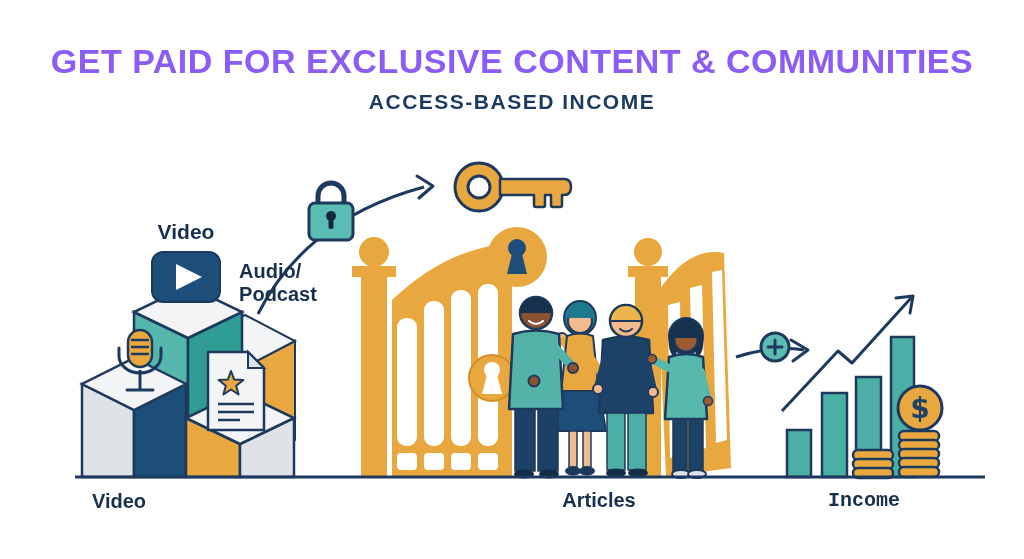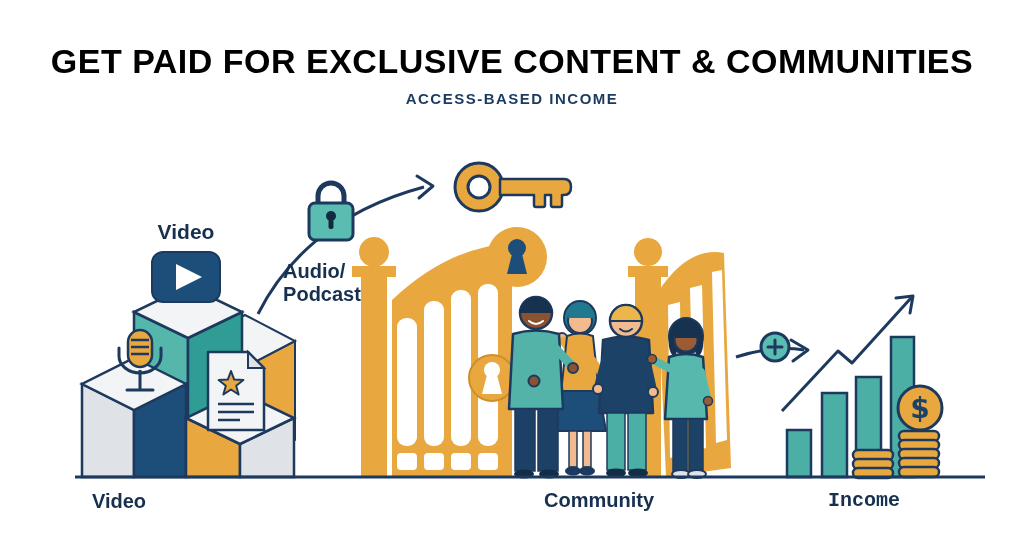--- a/index.html
+++ b/index.html
@@ -3,34 +3,34 @@
 <meta charset="utf-8">
 <style>
   html,body { margin:0; padding:0; background:#ffffff; }
   .stage {
     position:relative; width:1024px; height:559px; overflow:hidden;
     background:#ffffff; font-family:"Liberation Sans", sans-serif;
   }
   .title {
     position:absolute; left:50%; top:42px; transform:translateX(-50%);
     white-space:nowrap; font-size:34px; font-weight:700; letter-spacing:.5px;
-    color:#000000;
+    color:#8b5cf6;
   }
   .subtitle {
     position:absolute; left:50%; top:90px; transform:translateX(-50%);
-    white-space:nowrap; font-size:15px; font-weight:600; letter-spacing:1.5px;
+    white-space:nowrap; font-size:21px; font-weight:600; letter-spacing:1.5px;
     color:#1b3a5f;
   }
   .label {
     position:absolute; transform:translateX(-50%); text-align:left;
     font-size:20px; font-weight:600; color:#17304f; line-height:23px;
     white-space:nowrap;
   }
   .lbl-video-top   { left:186px; top:220px; font-size:21px; }
-  .lbl-audio       { left:278px; top:260px;margin-left:44px; }
+  .lbl-audio       { left:278px; top:260px; }
   .lbl-video-bot   { left:119px; top:490px; }
   .lbl-articles    { left:235px; top:490px; }
   .lbl-community   { left:599px; top:489px; }
   .lbl-income      { left:864px; top:489px;font-family:Liberation Mono, monospace; }
   svg.canvas { position:absolute; left:0; top:0; }
 </style>
 </head>
 <body>
 
 <div class="stage">
@@ -254,17 +254,17 @@
   <div class="label lbl-audio">
     <span style="display:block">Audio/</span>
     <span style="display:block">Podcast</span>
   </div>
 
   <div class="label lbl-video-bot">Video</div>
 
   <div class="label lbl-articles">
   </div>
 
-  <div class="label lbl-community">Community</div>
+  <div class="label lbl-community">Articles</div>
 
   <div class="label lbl-income">Income</div>
 
 </div>
 
 </body></html>

